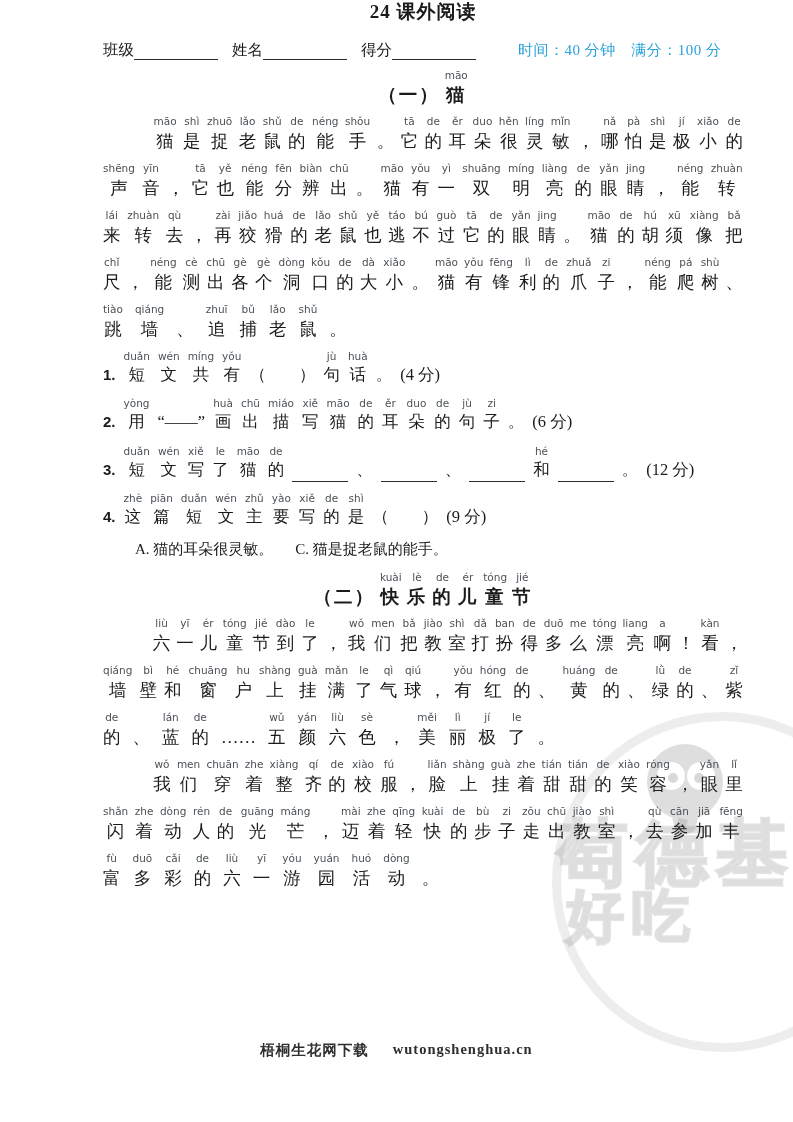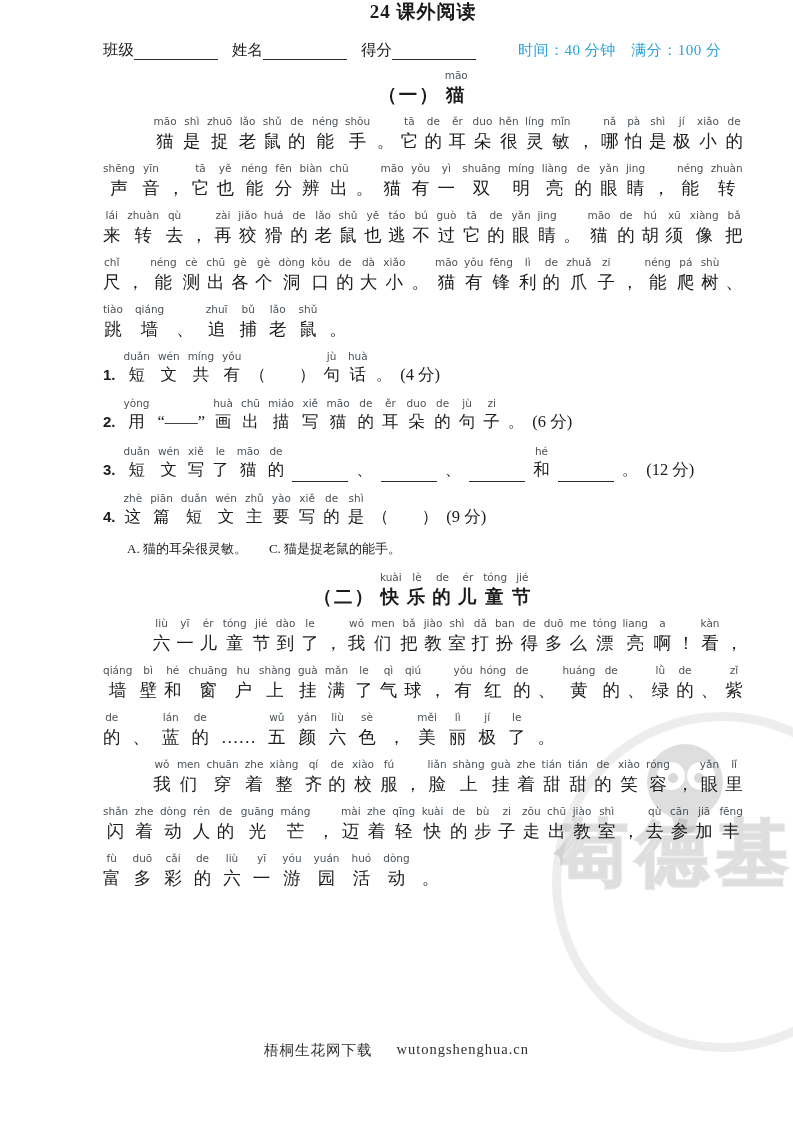--- a/index.html
+++ b/index.html
@@ -31,41 +31,42 @@
   .ruby-line.short{gap:12px;}
   .ruby-line.para-gap{margin-top:4px;}
   .ind-spacer{width:44px;flex:0 0 auto;}
 
   .questions{margin-top:4px;}
   .q-row{display:flex;align-items:flex-end;gap:8px;margin-bottom:9px;}
   .q-num{font-family:"Liberation Sans","DejaVu Sans",sans-serif;font-weight:bold;font-size:15px;line-height:24px;}
   .q-row .rt{font-size:16.5px;line-height:24px;}
   .qblank{display:inline-block;width:56px;height:24px;border-bottom:1.2px solid #2b2b2b;}
 
-  .options-row{display:flex;gap:22px;margin:2px 0 10px 24px;font-size:13px;line-height:22px;white-space:nowrap;align-items:flex-end;}
+  .options-row{display:flex;gap:22px;margin:2px 0 10px 32px;font-size:15px;line-height:22px;white-space:nowrap;align-items:flex-end;}
 
   .footer{position:absolute;left:0;right:0;bottom:62px;z-index:1;display:flex;justify-content:center;gap:24px;
-          font-size:14.5px;color:#2e2e2e;letter-spacing:1px;}
+          font-size:14.5px;color:#2e2e2e;letter-spacing:1px;font-weight:bold;}
 
   
   .wm{position:absolute;z-index:0;}
   .wm-circle{left:552px;top:712px;width:322px;height:322px;border:9px solid rgba(175,175,175,.22);border-radius:50%;}
   .wm-text{font-weight:bold;color:rgba(170,170,170,.10);-webkit-text-stroke:2.5px rgba(165,165,165,.30);
            letter-spacing:8px;white-space:nowrap;}
   .wm-t1{left:556px;top:806px;font-size:72px;}
   .wm-t2{left:566px;top:878px;font-size:58px;}
   .wm-mascot{left:633px;top:738px;opacity:.32;}
 </style>
 </head>
 <body>
 
 <div class="page">
 
   <div class="wm wm-circle"></div>
   <div class="wm wm-text wm-t1">萄德基</div>
+  <div class="wm wm-text wm-t2">好吃</div>
   <div class="wm wm-mascot">
     <svg width="104" height="120" viewBox="0 0 104 120">
       <circle cx="52" cy="44" r="38" fill="#9a9a9a"></circle>
       <circle cx="38" cy="38" r="14" fill="#ffffff"></circle>
       <circle cx="68" cy="38" r="14" fill="#ffffff"></circle>
       <circle cx="40" cy="40" r="5" fill="#8b8b8b"></circle>
       <circle cx="66" cy="40" r="5" fill="#8b8b8b"></circle>
       <path d="M36 66 q16 12 32 0 l-6 26 q-10 8 -20 0 z" fill="#9a9a9a"></path>
     </svg>
   </div>

